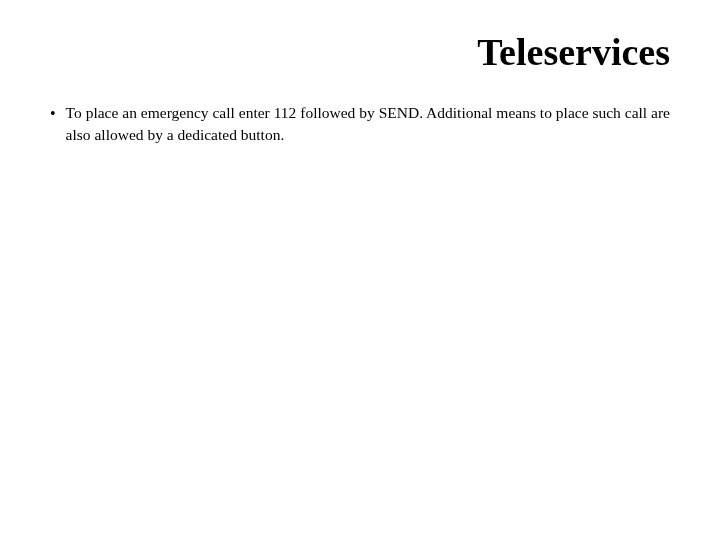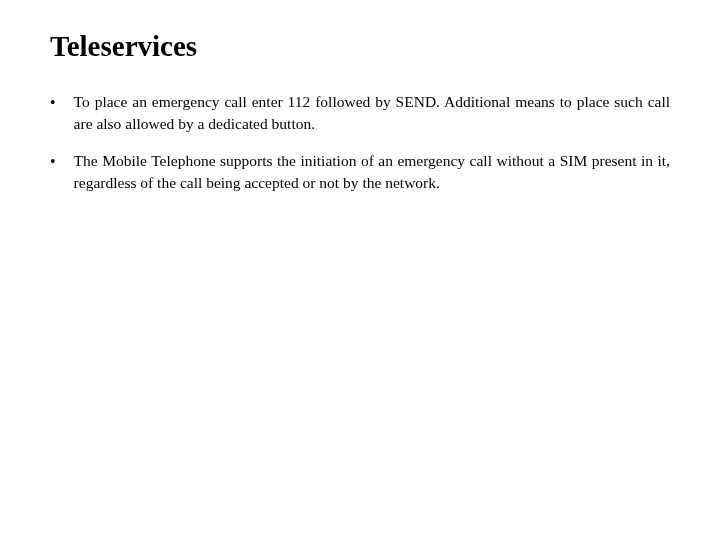--- a/index.html
+++ b/index.html
@@ -18,22 +18,22 @@
 
     .page {
       width: 720px;
       height: 540px;
       padding: 30px 50px 30px 50px;
       display: flex;
       flex-direction: column;
     }
 
     .title {
-      text-align: left;
-      font-size: 29px;
+      text-align: right;
+      font-size: 38px;
       font-weight: bold;
       margin-bottom: 28px;
       color: #000000;
       font-family: 'Times New Roman', Times, serif;
     }
 
     .content {
       flex: 1;
     }
 
@@ -55,31 +55,27 @@
     ul li::before {
       content: "•";
       font-size: 16px;
       margin-right: 10px;
       margin-top: 0px;
       flex-shrink: 0;
     }
 
     .bullet-text {
       flex: 1;
-      margin-left: 8px;
     }
   </style>
 </head>
 <body>
 
 <div class="page">
   <div class="title">Teleservices</div>
   <div class="content">
     <ul>
     <li>
           <span class="bullet-text">To place an emergency call enter 112 followed by SEND. Additional means to place such call are also allowed by a dedicated button.</span>
         </li>
-        <li>
-          <span class="bullet-text">The Mobile Telephone supports the initiation of an emergency call without a SIM present in it, regardless of the call being accepted or not by the network.</span>
-        </li>
       </ul>
   </div>
 </div>
 
 </body></html>

